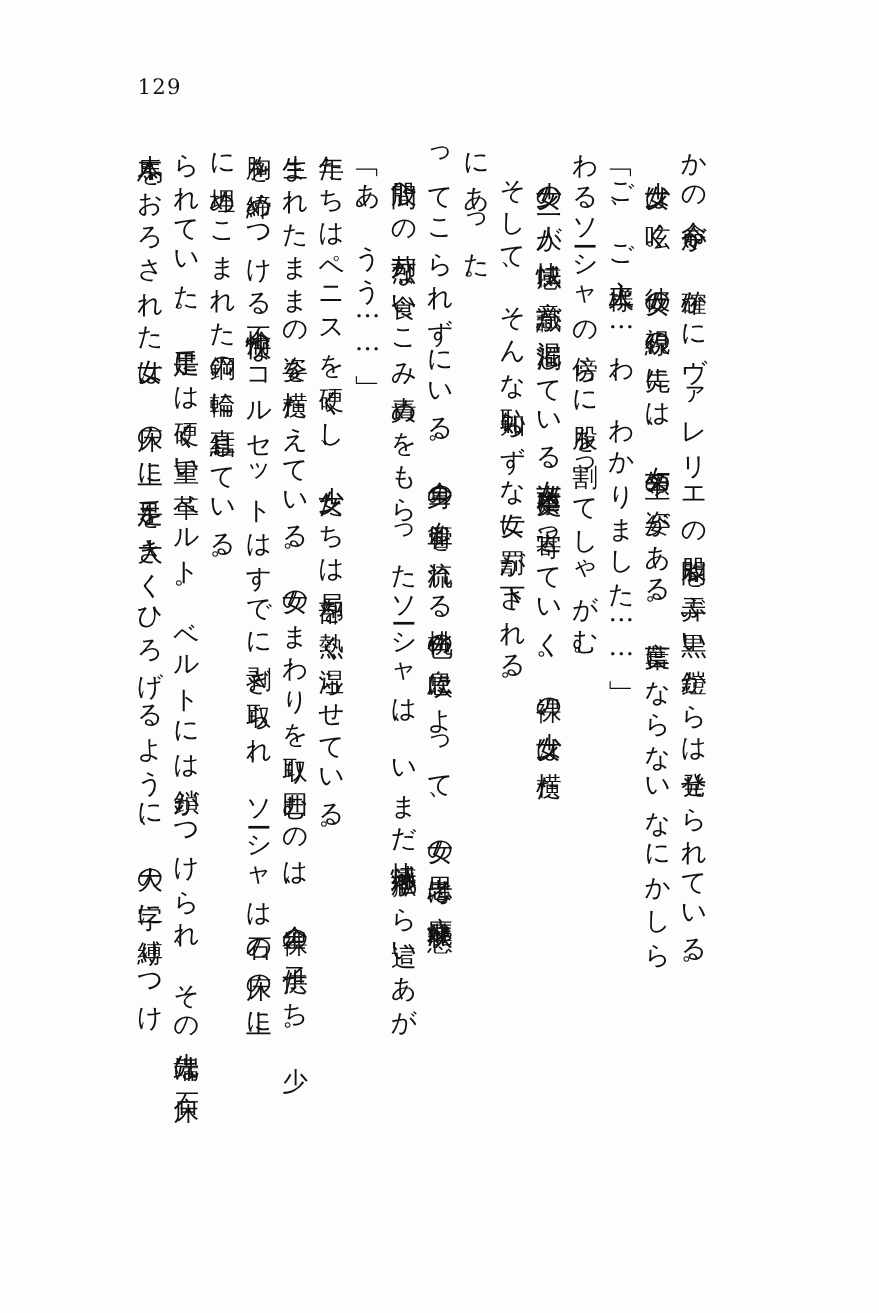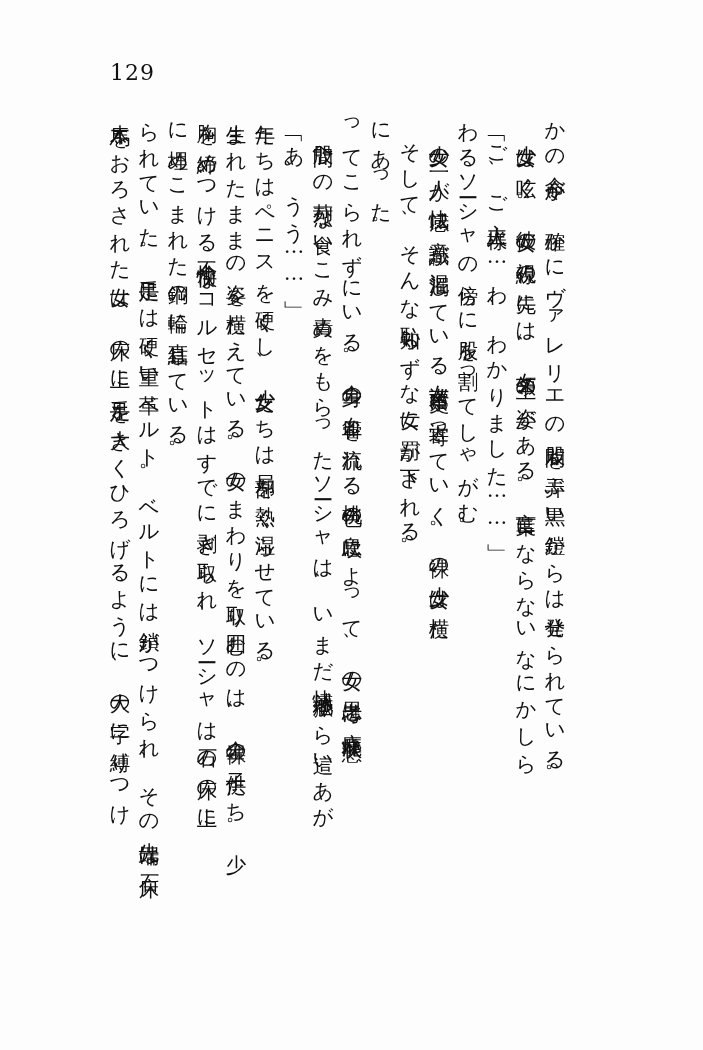--- a/index.html
+++ b/index.html
@@ -23,21 +23,21 @@
     width: 703px;
     height: 1050px;
     background: #fdfdfd;
   }
 
   
   .page-number {
     position: absolute;
     left: 110px;
     top: 60px;
-    font-size: 22px;
+    font-size: 17px;
     letter-spacing: 1px;
     color: #111;
     font-family: "DejaVu Serif", "Liberation Serif", serif;
   }
 
   
   .text-block {
     position: absolute;
     top: 108px;
     right: 62px;

